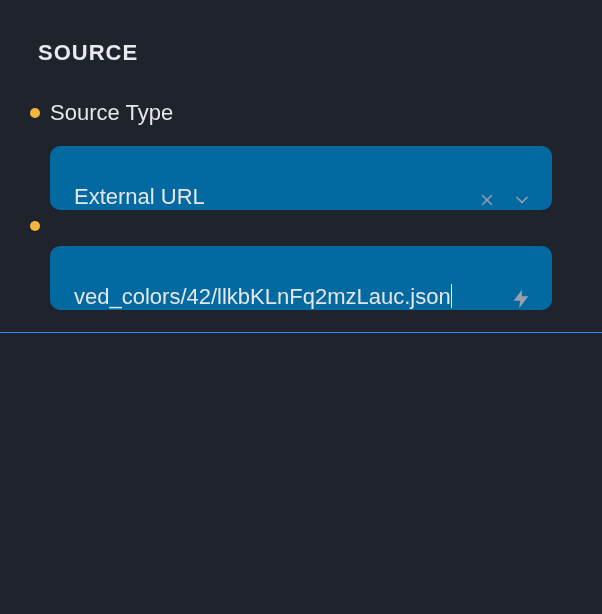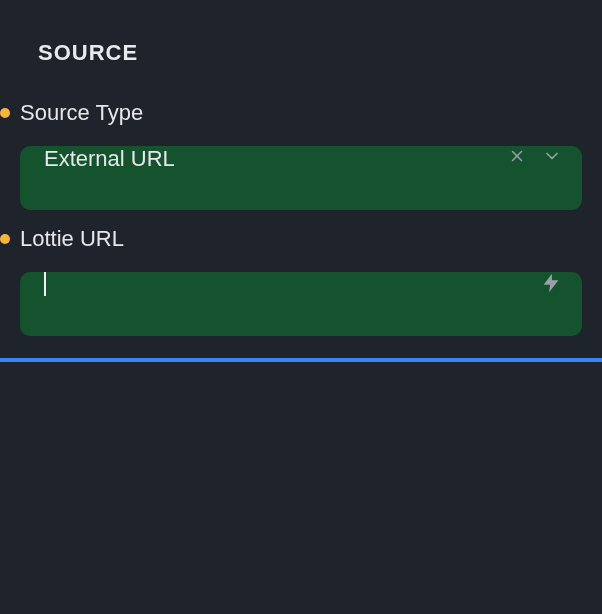--- a/index.html
+++ b/index.html
@@ -8,21 +8,21 @@
       height: 614px;
       background: #1f232b;
       font-family: -apple-system, BlinkMacSystemFont, "Segoe UI", Helvetica, Arial, sans-serif;
       color: #e6e7ea;
       overflow: hidden;
     }
     .panel {
       width: 100%;
     }
     .section {
-      border-bottom: 4px solid #3b82f6;
+      border-bottom: 1px solid #3b82f6;
     }
     .section.open { padding: 0 0 22px 0; }
     .section-header {
       display: flex;
       align-items: center;
       padding: 18px 38px;
       cursor: pointer;
       position: relative;
     }
     .section-header.tight { padding-top: 40px; }
@@ -44,21 +44,21 @@
     .section-dot {
       position: absolute;
       left: 18px;
       top: 50%;
       transform: translateY(-50%);
       width: 10px; height: 10px;
       border-radius: 50%;
       background: #f5b63e;
     }
     .section-body {
-      padding: 0 20px;
+      padding: 0 50px;
     }
     .field { margin-top: 16px; position: relative; }
     .field-label-row {
       display: flex;
       align-items: center;
       gap: 16px;
       position: relative;
       padding-left: 0;
     }
     .field-dot {
@@ -70,25 +70,25 @@
       border-radius: 50%;
       background: #f5b63e;
     }
     .field-label {
       font-size: 22px;
       font-weight: 400;
       color: #e6e7ea;
     }
     .control {
       margin-top: 20px;
-      background: #14532d;
+      background: #0369a1;
       border-radius: 10px;
       height: 64px;
       display: flex;
-      align-items: flex-start;
+      align-items: flex-end;
       padding: 0 20px 0 24px;
       position: relative;
     }
     .control-value {
       flex: 1;
       font-size: 22px;
       color: #e6e7ea;
       white-space: nowrap;
       overflow: hidden;
     }
@@ -149,24 +149,24 @@
                   <polyline points="6 9 12 15 18 9"></polyline>
                 </svg>
             </span>
           </span>
         </div>
       </div>
 
       <div class="field">
         <div class="field-label-row">
           <span class="field-dot"></span>
-          <span class="field-label">Lottie URL</span>
         </div>
         <div class="control">
           <span class="url-wrap">
+            <span class="control-value" style="flex:0 0 auto;">ved_colors/42/llkbKLnFq2mzLauc.json</span>
             <span class="caret-blink"></span>
           </span>
           <span class="control-icons">
             <span class="icon">
               <svg width="22" height="22" viewBox="0 0 24 24" fill="currentColor">
                   <polygon points="13 2 4 14 11 14 10 22 20 9 13 9 13 2"></polygon>
                 </svg>
             </span>
           </span>
         </div>

